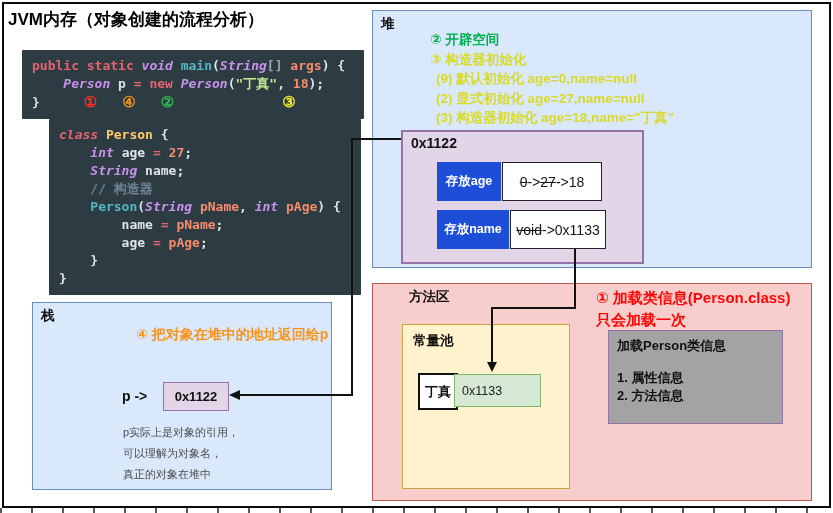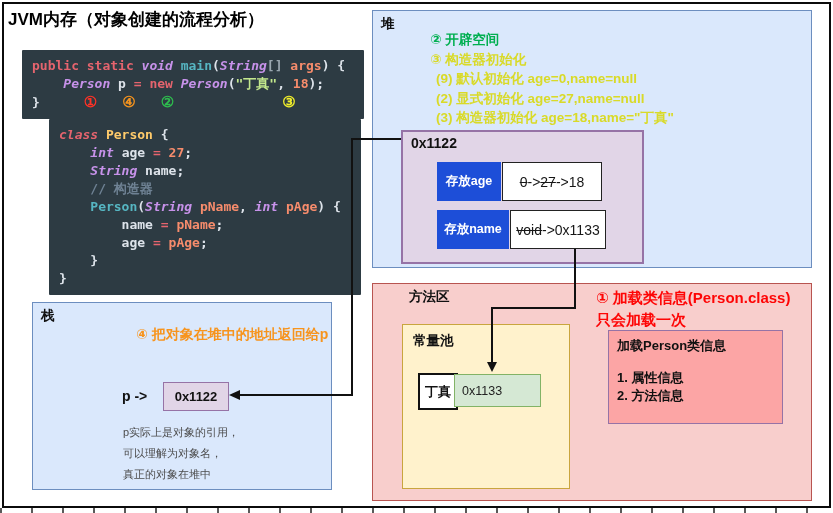--- a/index.html
+++ b/index.html
@@ -50,21 +50,21 @@
   .ptr-label{font-weight:700;font-size:14px;color:#111;}
   .addr-chip{background:#e1d5e7;border:1.6px solid #9673a6;font-weight:700;font-size:13px;
              display:flex;align-items:center;justify-content:center;color:#111;}
   .stack-note{font-size:11px;line-height:21px;color:#4c4c4c;}
   .red-step{color:#fe0505;font-weight:700;font-size:15px;line-height:22px;}
   .pool-box{left:402px;top:324px;width:166px;height:163px;background:#fff2cc;border:1.5px solid #c9a53d;}
   .pool-key{position:absolute;left:15px;top:48px;width:36px;height:33px;background:#fff;border:2px solid #111;
             display:flex;align-items:center;justify-content:center;font-size:13px;font-weight:600;color:#111;}
   .pool-val{position:absolute;left:51px;top:49px;width:78px;height:31px;background:#d5e8d4;border:1.2px solid #82b366;
             display:flex;align-items:center;font-size:12.5px;color:#222;padding-left:7px;}
-  .classinfo-box{left:608px;top:330px;width:175px;height:94px;background:#fca5a5;border:1.5px solid #9673a6;
+  .classinfo-box{left:608px;top:330px;width:175px;height:94px;background:#a3a3a3;border:1.5px solid #9673a6;
                  font-size:13px;font-weight:700;color:#111;padding:6px 8px;box-sizing:border-box;line-height:18px;}
   .classinfo-title{margin-bottom:14px;}
   .cutoff-strip{left:0;top:508px;width:833px;height:5px;
                 background:repeating-linear-gradient(90deg,#3c3c3c 0 2px,transparent 2px 31px);opacity:.85;}
   svg.connectors{position:absolute;left:0;top:0;width:833px;height:513px;pointer-events:none;}
 </style>
 </head>
 <body>
 
 <div class="frame"></div>

